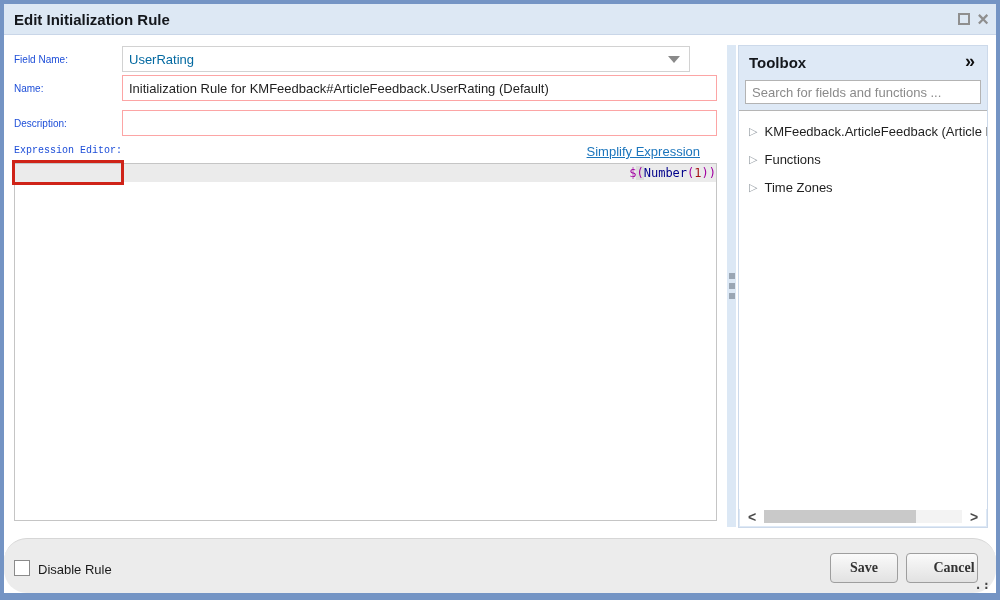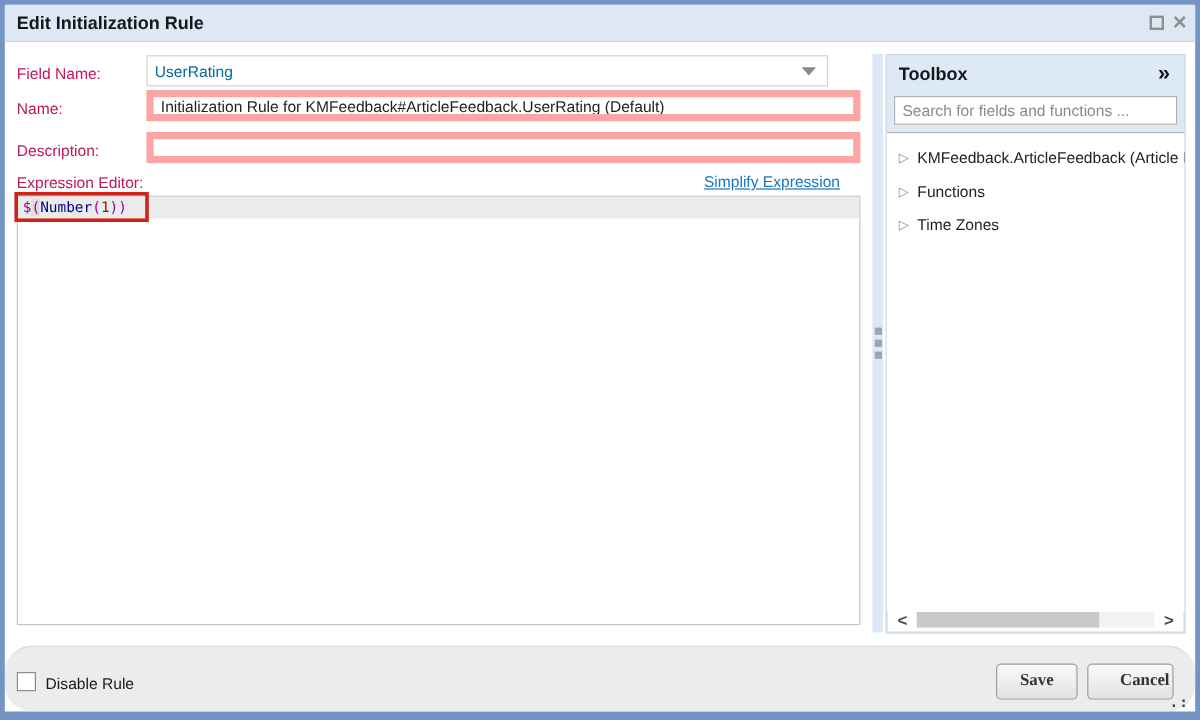--- a/index.html
+++ b/index.html
@@ -19,24 +19,24 @@
   }
   .title {
     position:absolute; left:10px; top:7px;
     font-size:15px; font-weight:bold; color:#14171c;
   }
   .winctrl { position:absolute; top:7px; display:flex; align-items:center; gap:7px; right:7px; }
   .max-icon { width:12px; height:12px; border:2px solid #8f8f8f; background:transparent; }
   .close-icon { font-size:20px; font-weight:bold; color:#8f8f8f; line-height:16px; }
 
   
-  .flabel { position:absolute; left:10px; font-size:13px; color:#be185d; }
+  .flabel { position:absolute; left:10px; font-size:10px; color:#1d4ed8; }
   .tinput {
     position:absolute; left:118px; height:26px; font-size:13px;
-    border:6px solid #fca5a5; background:#fff; color:#1f1f1f;
+    border:1px solid #fca5a5; background:#fff; color:#1f1f1f;
     padding:0 6px; font-family:"Liberation Sans", sans-serif; outline:none;
   }
   .tinput::placeholder { color:#9b9b9b; opacity:1; }
   .dd-wrap { position:absolute; left:118px; width:568px; height:26px; }
   .dd-input {
     width:100%; height:100%; border:1px solid #d2d2d2; background:#fff;
     color:#0369a1; font-size:13px; padding:0 6px;
     font-family:"Liberation Sans", sans-serif; outline:none;
   }
   .dd-arrow {
@@ -51,21 +51,21 @@
   .simplify a { color:#1b75bc; text-decoration:underline; cursor:pointer; }
 
   
   .editor {
     position:absolute; left:10px; top:159px; width:703px; height:358px;
     border:1px solid #c5c5c5; background:#fff;
   }
   .code-line {
     position:relative; height:18px; background:#ebebeb;
     font-family:"DejaVu Sans Mono", monospace; font-size:12px;
-    line-height:18px; padding-left:4px; white-space:pre;
+    line-height:18px; padding-left:4px; white-space:pre;text-align:right;
   }
   .red-annot {
     position:absolute; left:-3px; top:-4px; width:112px; height:25px;
     border:3px solid #cf2318; pointer-events:none;
   }
 
   
   .splitter {
     position:absolute; left:723px; top:41px; width:9px; height:482px;
     background:#dce8f5; display:flex; flex-direction:column;
@@ -145,21 +145,21 @@
     <input class="dd-input" disabled="" value="UserRating" style="">
     <div class="dd-arrow"></div>
   </div>
 
   <div class="flabel" style="top:79px;">Name:</div>
   <input class="tinput" style="top: 71px; width: 595px;" value="Initialization Rule for KMFeedback#ArticleFeedback.UserRating (Default)">
 
   <div class="flabel" style="top:114px;text-align:right;">Description:</div>
   <input class="tinput" style="top: 106px; width: 595px;" value="">
 
-  <div class="flabel" style="top:141px;">Expression Editor:</div>
+  <div class="flabel" style="top:141px;font-family:Liberation Mono, monospace;">Expression Editor:</div>
   <div class="simplify">
     <a>Simplify Expression</a>
   </div>
 
   <div class="editor">
     <div class="code-line"><span style="color: rgb(160, 0, 160);">$</span><span style="color: rgb(160, 0, 160); background: rgb(220, 220, 220);">(</span><span style="color: rgb(0, 0, 139);">Number</span><span style="color: rgb(160, 0, 160);">(</span><span style="color: rgb(163, 21, 21);">1</span><span style="color: rgb(160, 0, 160);">)</span><span style="color: rgb(160, 0, 160);">)</span>
       <div class="red-annot"></div>
     </div>
   </div>
 

